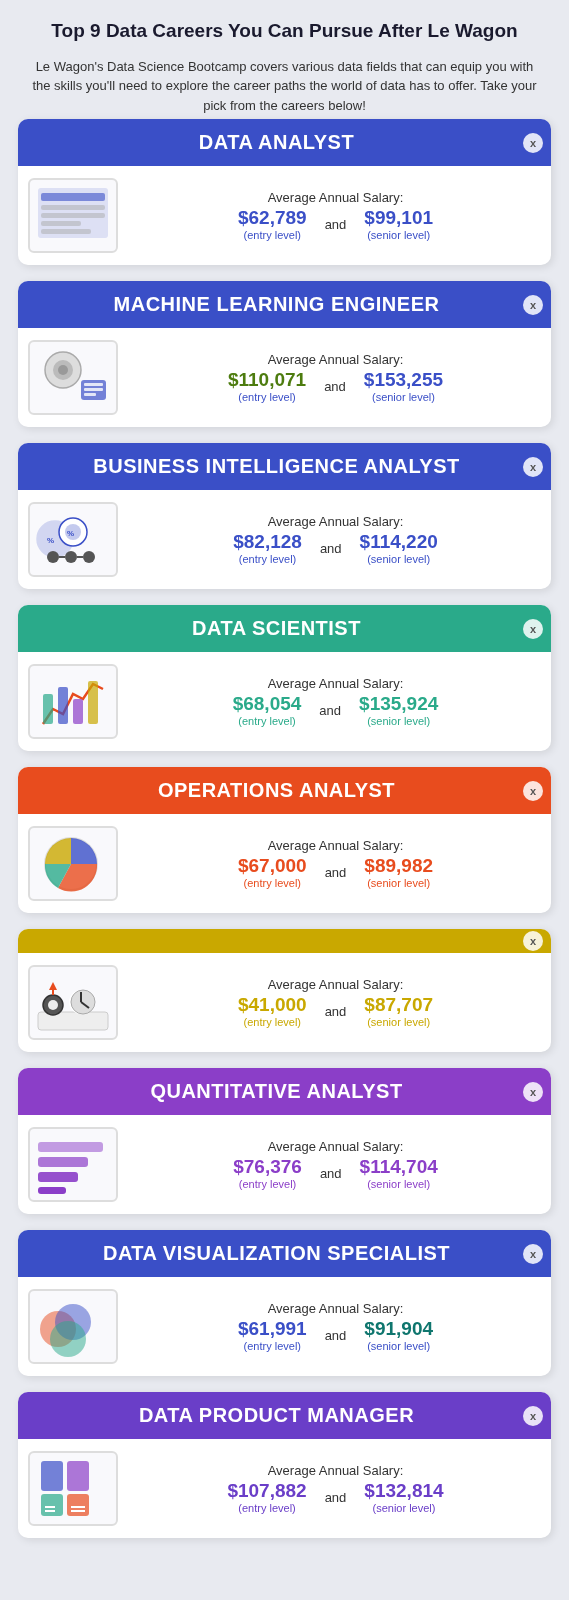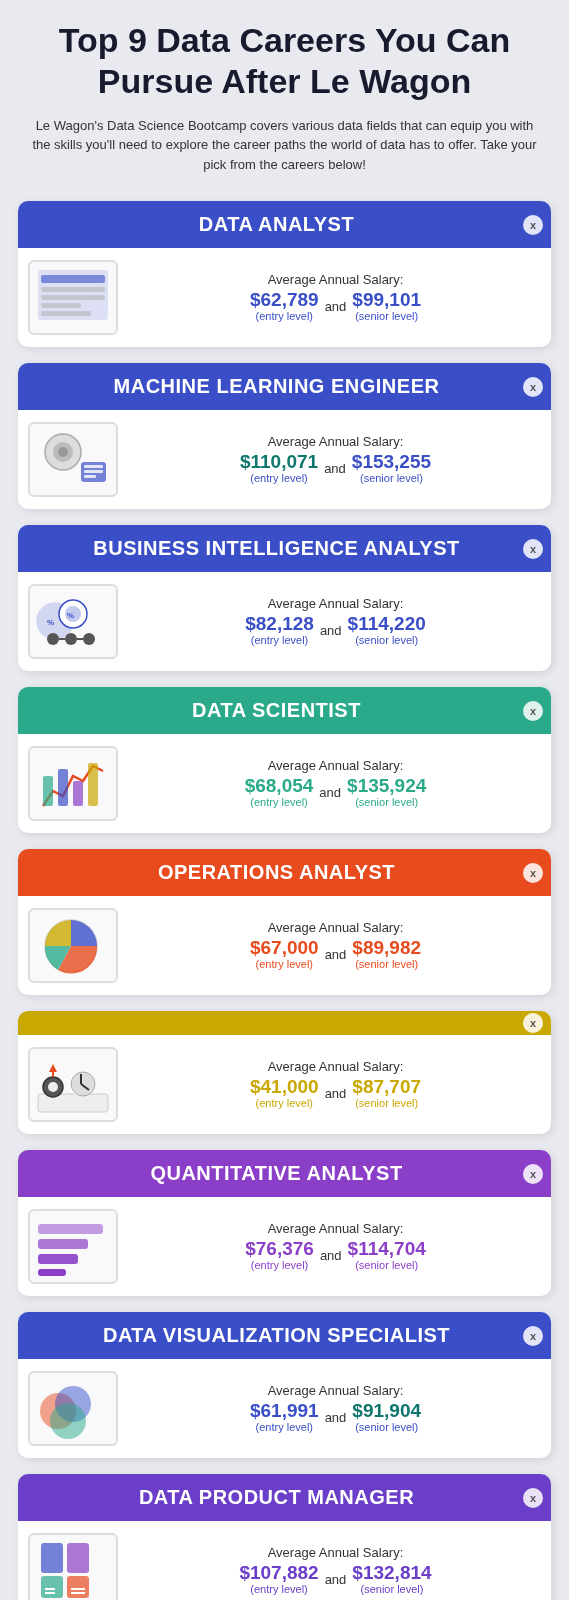--- a/index.html
+++ b/index.html
@@ -4,32 +4,32 @@
   <style>
     * { box-sizing: border-box; margin: 0; padding: 0; }
     body {
       width: 569px;
       background: #e8eaf0;
       font-family: Arial, sans-serif;
       padding: 20px 18px 30px;
     }
     .page-title {
       text-align: center;
-      font-size: 34px;
+      font-size: 19px;
       font-weight: 900;
       color: #1a1a2e;
       line-height: 1.2;
       margin-bottom: 14px;
     }
     .subtitle {
       text-align: center;
       font-size: 13px;
       color: #333;
       line-height: 1.5;
-      margin-bottom: 27px;
+      margin-bottom: 4px;
       padding: 0 10px;
     }
     .career-card {
       background: #fff;
       border-radius: 10px;
       margin-bottom: 16px;
       overflow: hidden;
       box-shadow: 2px 2px 8px rgba(0,0,0,0.1);
       position: relative;
     }
@@ -91,21 +91,21 @@
       font-size: 13px;
       color: #333;
       font-weight: 500;
       text-align: center;
       margin-bottom: 3px;
     }
     .salary-values {
       display: flex;
       align-items: center;
       justify-content: center;
-      gap: 6px;
+      gap: 18px;
       flex-wrap: wrap;
     }
     .salary-amount {
       text-align: center;
     }
     .salary-amount .amount {
       font-size: 19px;
       font-weight: 900;
       display: block;
       line-height: 1.1;
@@ -173,21 +173,21 @@
       <rect x="48" y="35" width="25" height="20" rx="3" fill="#3a4fc7" opacity="0.7"></rect>
       <rect x="51" y="38" width="19" height="3" rx="1" fill="#fff" opacity="0.8"></rect>
       <rect x="51" y="43" width="19" height="3" rx="1" fill="#fff" opacity="0.8"></rect>
       <rect x="51" y="48" width="12" height="3" rx="1" fill="#fff" opacity="0.8"></rect>
     </svg>
       </div>
       <div class="salary-info">
         <div class="salary-label">Average Annual Salary:</div>
         <div class="salary-values">
           <div class="salary-amount">
-            <span class="amount" style="color:#0f766e;text-align:center;">$110,071</span>
+            <span class="amount" style="color:#4d7c0f;text-align:center;">$110,071</span>
             <span class="level" style="color:#3a4fc7;">(entry level)</span>
           </div>
           <span class="and-text">and</span>
           <div class="salary-amount">
             <span class="amount" style="color:#3a4fc7;">$153,255</span>
             <span class="level" style="color:#3a4fc7;">(senior level)</span>
           </div>
         </div>
       </div>
     </div>

